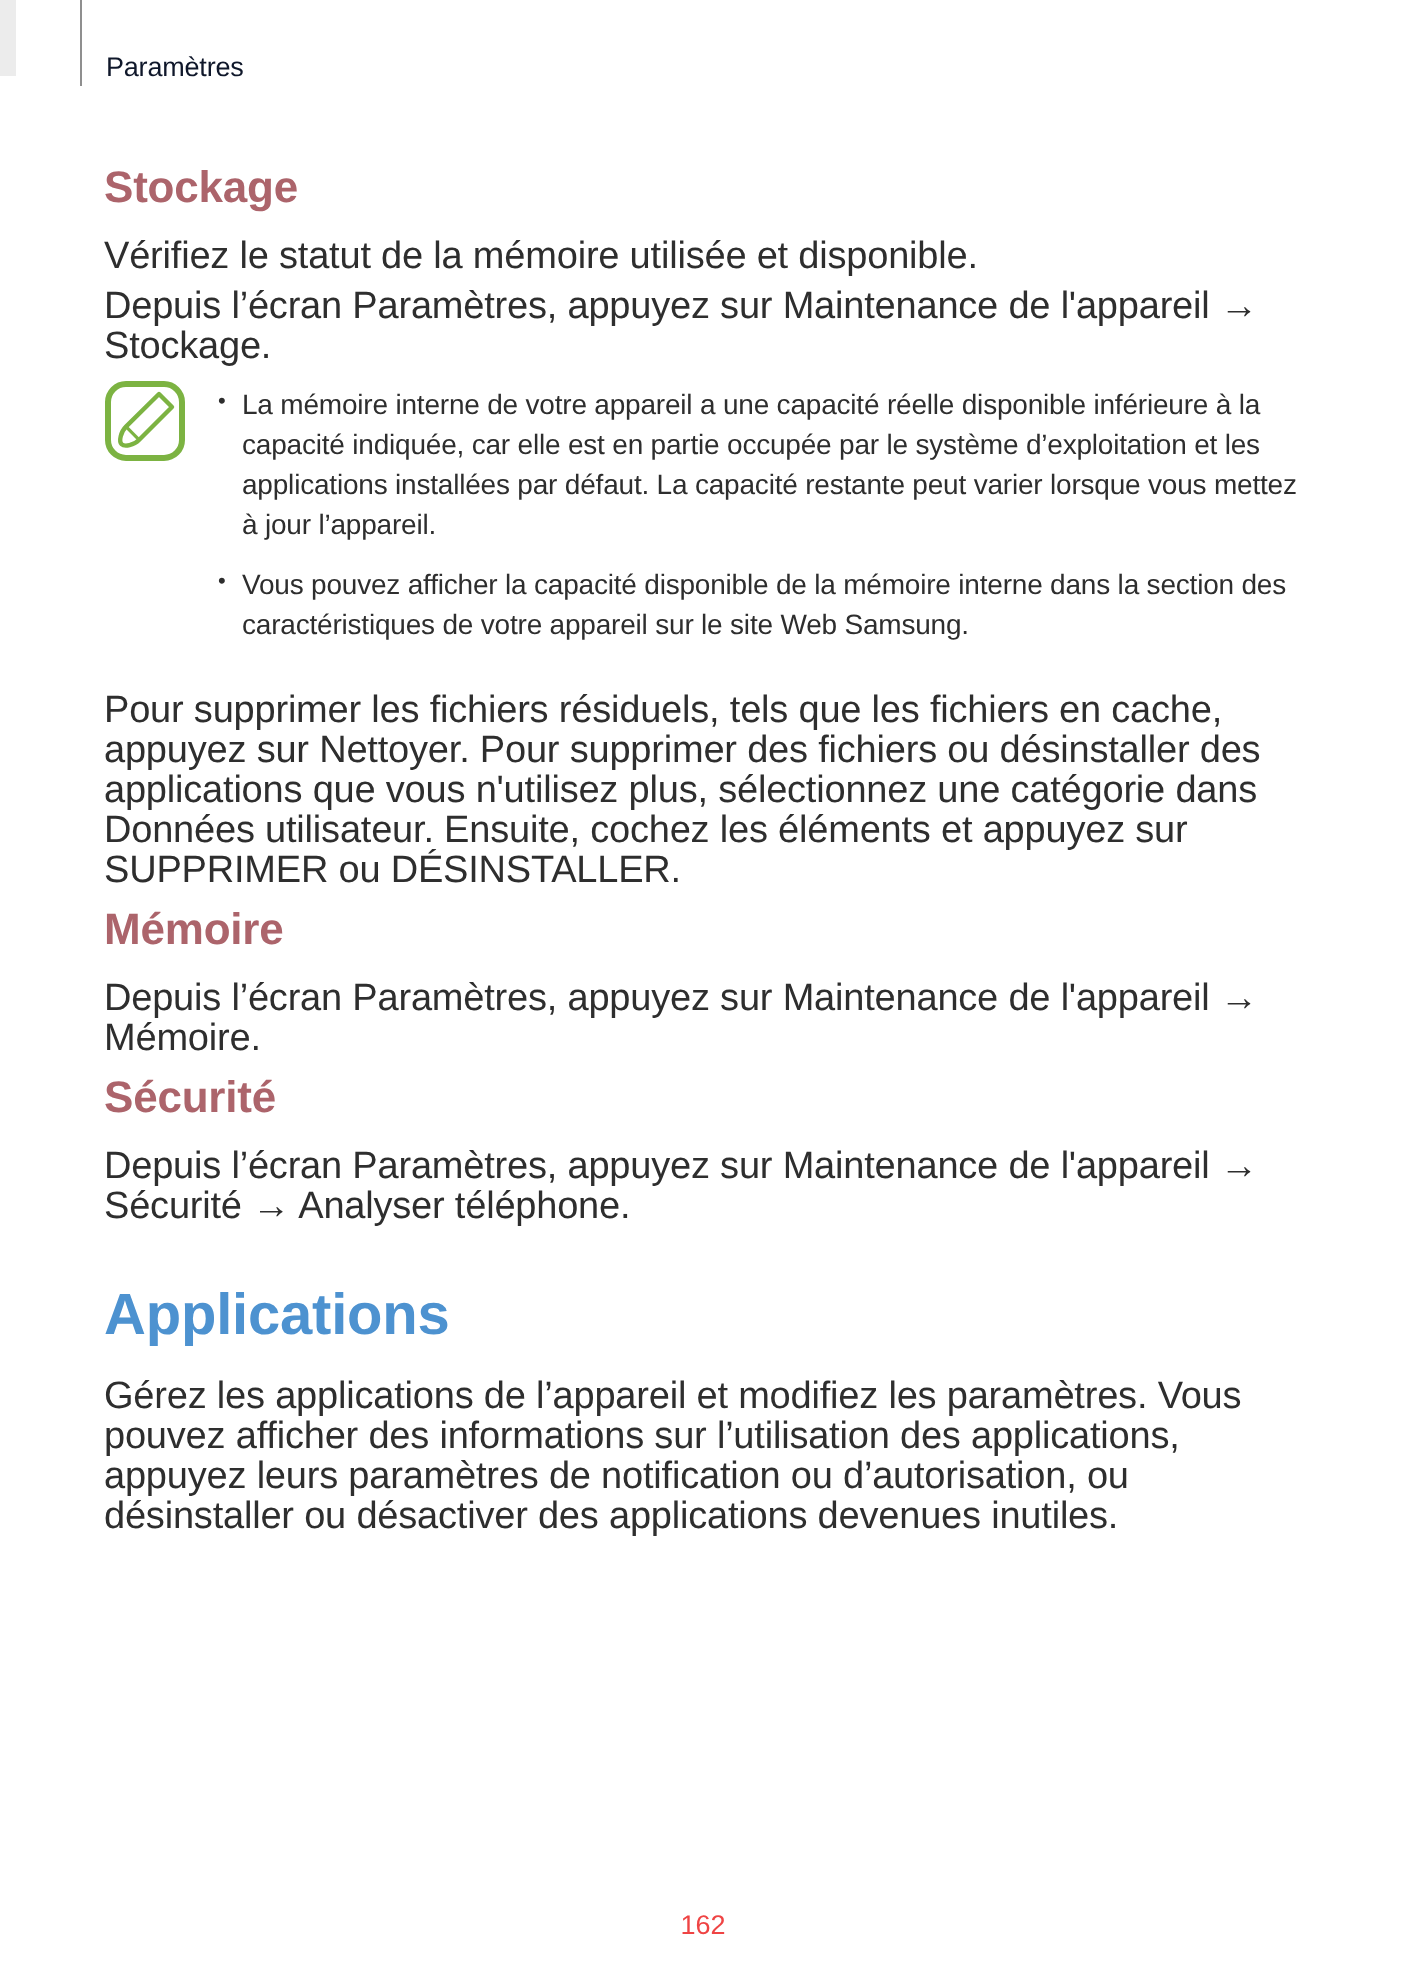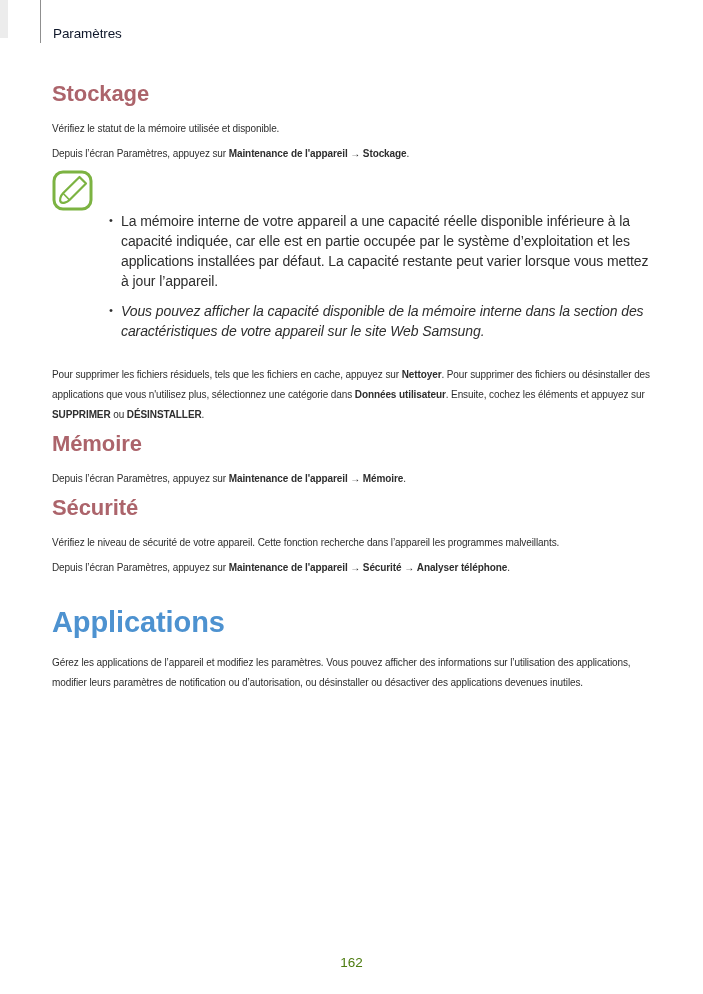--- a/index.html
+++ b/index.html
@@ -44,57 +44,56 @@
     font-weight: 700;
     margin: 26px 0 13px 0;
   }
   h2.sub {
     color: #222222;
     font-size: 17px; line-height: 22px;
     font-weight: 700;
     margin: 26px 0 9px 0;
   }
   p.body {
-    font-size: 10px; line-height: 20px;
+    font-size: 19px; line-height: 20px;
     margin: 0 0 5px 0;
   }
-  .b { font-weight: 700; }
+  .b { font-weight: 400; }
   .note {
     display: flex;
     align-items: flex-start;
     margin: 6px 0 24px 0;
   }
   .note-icon {
     flex: 0 0 41px;
     width: 41px; height: 41px;
     margin-right: 15px;
   }
   .note ul {
     list-style: none;
     margin: 2px 0 0 0; padding: 0;
     font-size: 14px; line-height: 20px;
   }
   .note li {
     position: relative;
     padding-left: 13px;
-    margin-top: 39px;
   }
-  .note li + li { margin-top: 10px; font-style: italic; }
+  .note li + li { margin-top: 10px; }
   .note li::before {
     content: "\2022";
     position: absolute; left: 1px; top: -1px;
     font-size: 11px; line-height: 20px;
     color: #2e2e2e;
   }
   .spacer-top { margin-top: 25px; }
   .page-number {
     position: absolute; left: 0; right: 0; top: 955px;
     text-align: center;
     font-size: 13.5px;
-    color: #4d7c0f;
+    color: #ef4444;
   }
 </style>
 </head>
 <body>
 
 <div class="edge-artifact"></div>
 <div class="header-rule"></div>
 <div class="running-header">Paramètres</div>
 
 <main class="content">
@@ -116,21 +115,20 @@
       <li>Vous pouvez afficher la capacité disponible de la mémoire interne dans la section des caractéristiques de votre appareil sur le site Web Samsung.</li>
     </ul>
   </div>
 
   <p class="body"><span>Pour supprimer les fichiers résiduels, tels que les fichiers en cache, appuyez sur </span><span class="b">Nettoyer</span><span>. Pour supprimer des fichiers ou désinstaller des applications que vous n'utilisez plus, sélectionnez une catégorie dans </span><span class="b">Données utilisateur</span><span>. Ensuite, cochez les éléments et appuyez sur </span><span class="b">SUPPRIMER</span><span> ou </span><span class="b">DÉSINSTALLER</span><span>.</span></p>
 
   <h1 class="rose spacer-top">Mémoire</h1>
   <p class="body"><span>Depuis l’écran Paramètres, appuyez sur </span><span class="b">Maintenance de l'appareil</span><span> → </span><span class="b">Mémoire</span><span>.</span></p>
 
   <h1 class="rose spacer-top">Sécurité</h1>
-  <p class="body">Vérifiez le niveau de sécurité de votre appareil. Cette fonction recherche dans l’appareil les programmes malveillants.</p>
   <p class="body"><span>Depuis l’écran Paramètres, appuyez sur </span><span class="b">Maintenance de l'appareil</span><span> → </span><span class="b">Sécurité</span><span> → </span><span class="b">Analyser téléphone</span><span>.</span></p>
 
   <h1 class="chapter">Applications</h1>
-  <p class="body">Gérez les applications de l’appareil et modifiez les paramètres. Vous pouvez afficher des informations sur l’utilisation des applications, modifier leurs paramètres de notification ou d’autorisation, ou désinstaller ou désactiver des applications devenues inutiles.</p>
+  <p class="body">Gérez les applications de l’appareil et modifiez les paramètres. Vous pouvez afficher des informations sur l’utilisation des applications, appuyez leurs paramètres de notification ou d’autorisation, ou désinstaller ou désactiver des applications devenues inutiles.</p>
 
 </main>
 
 <div class="page-number">162</div>
 
 </body></html>

